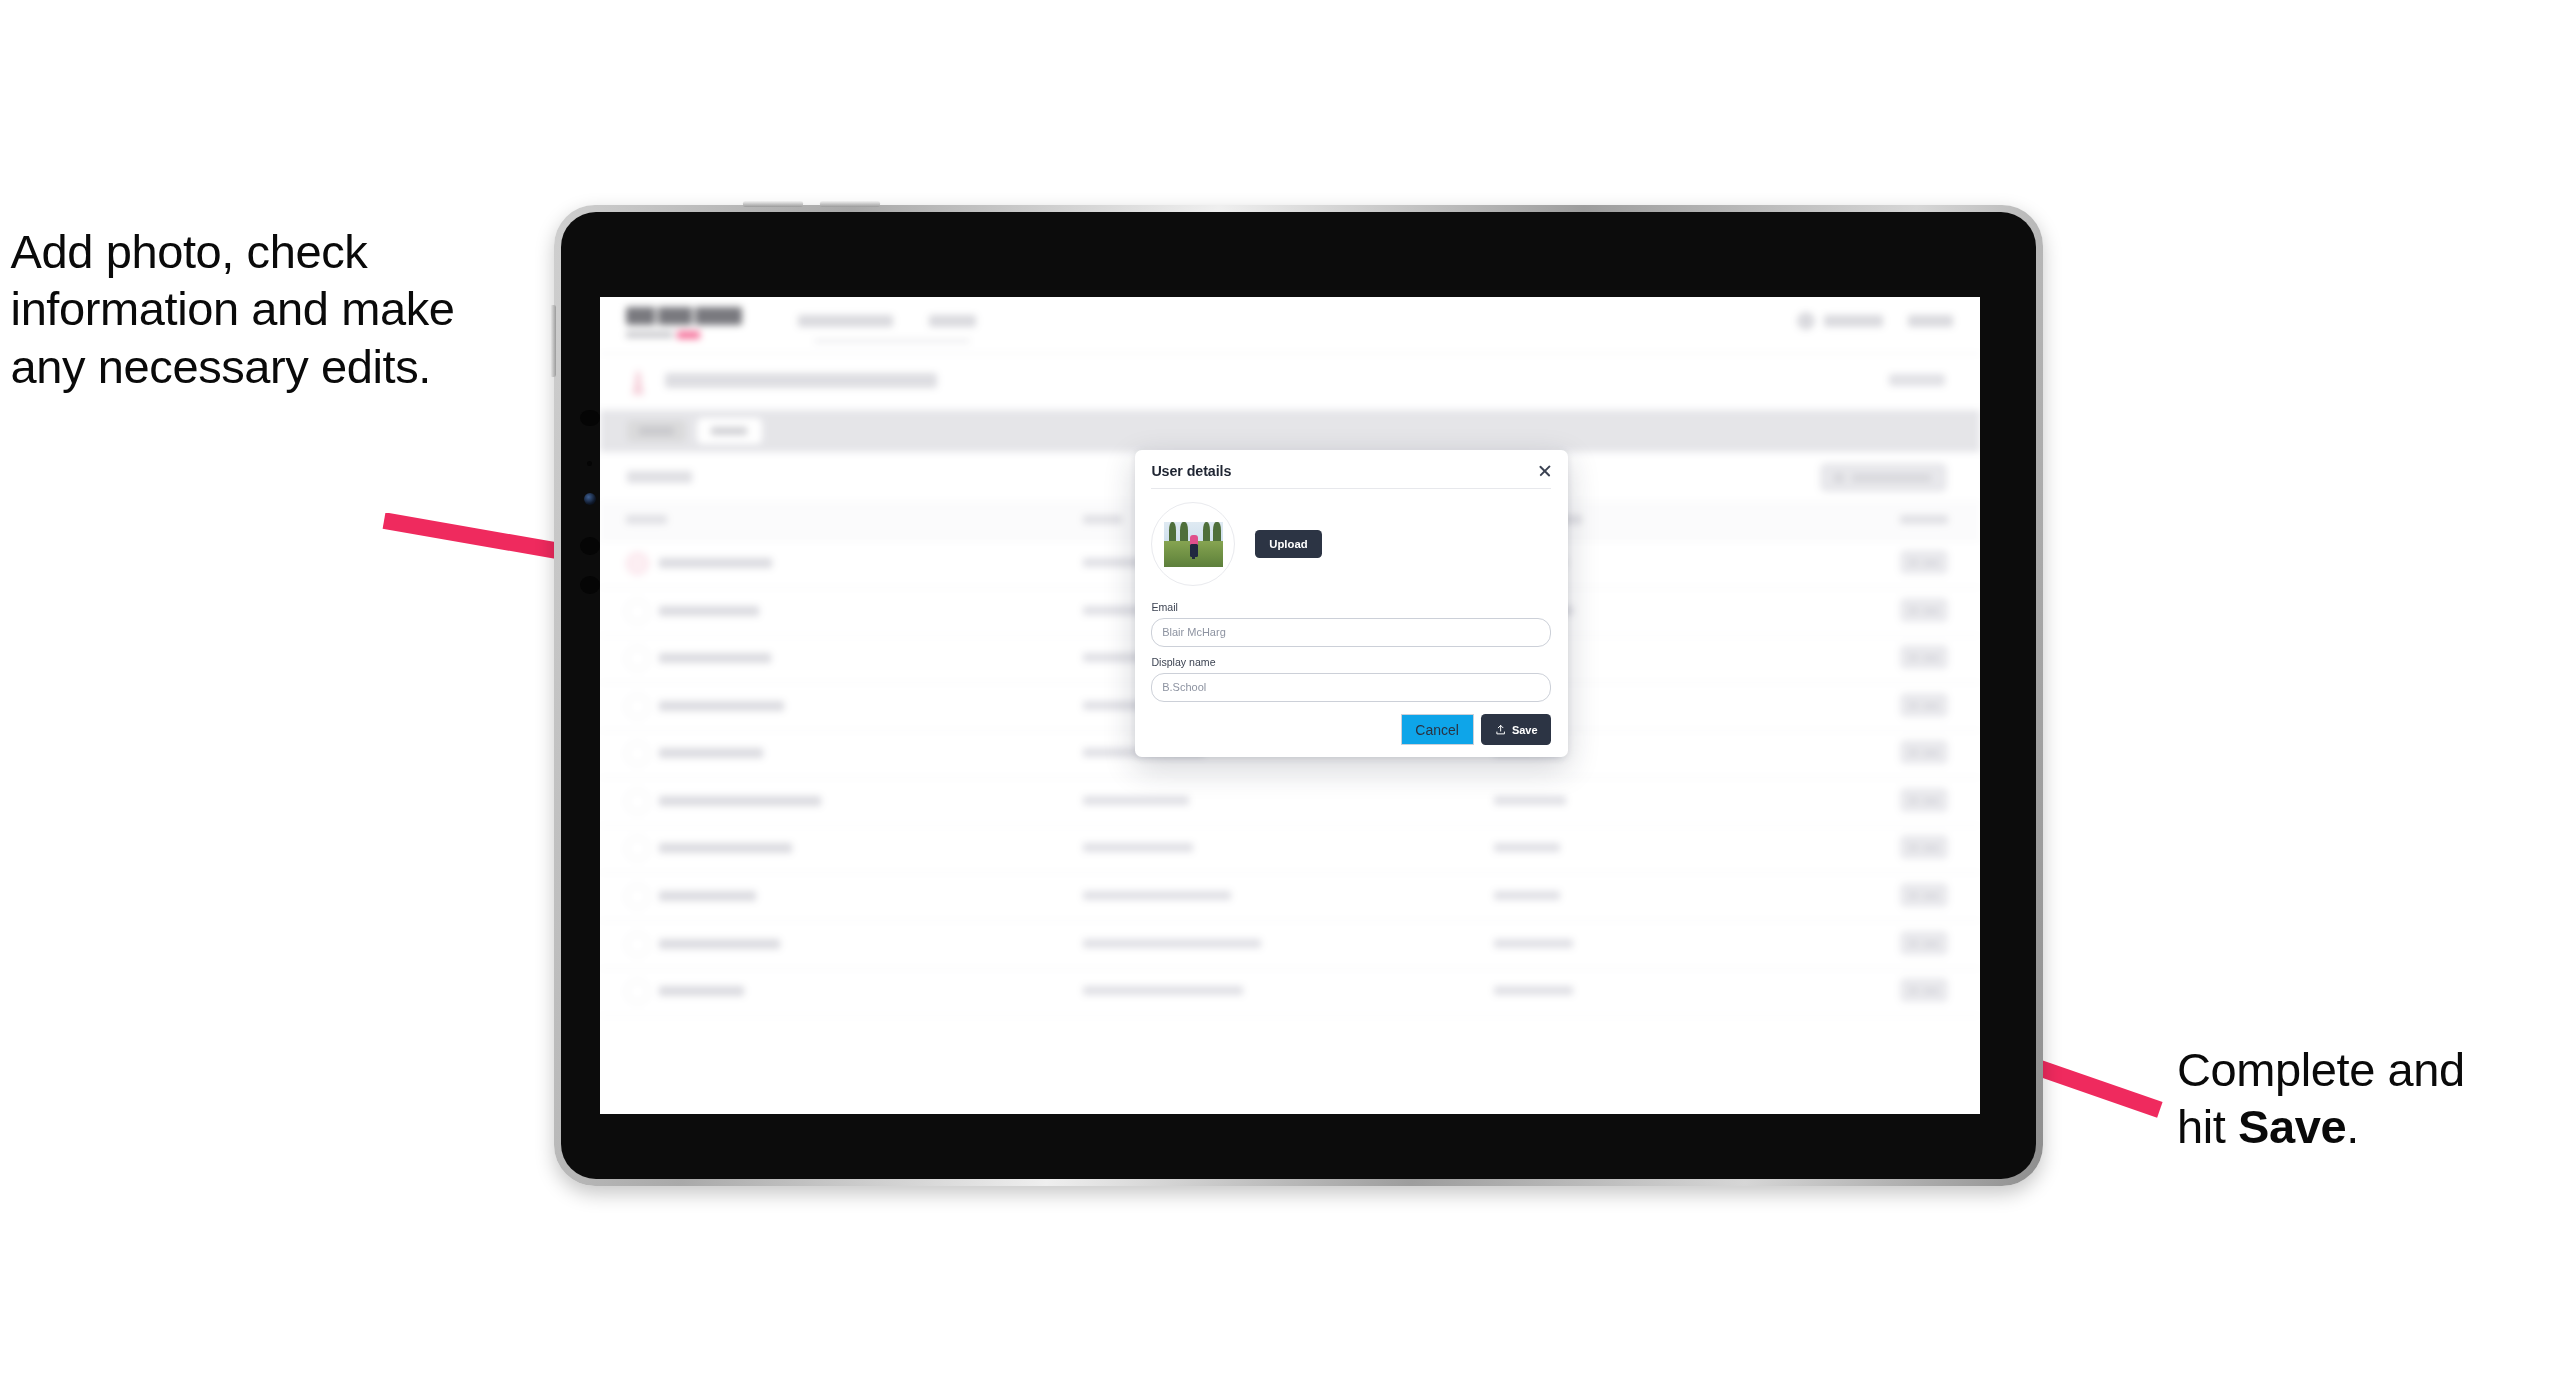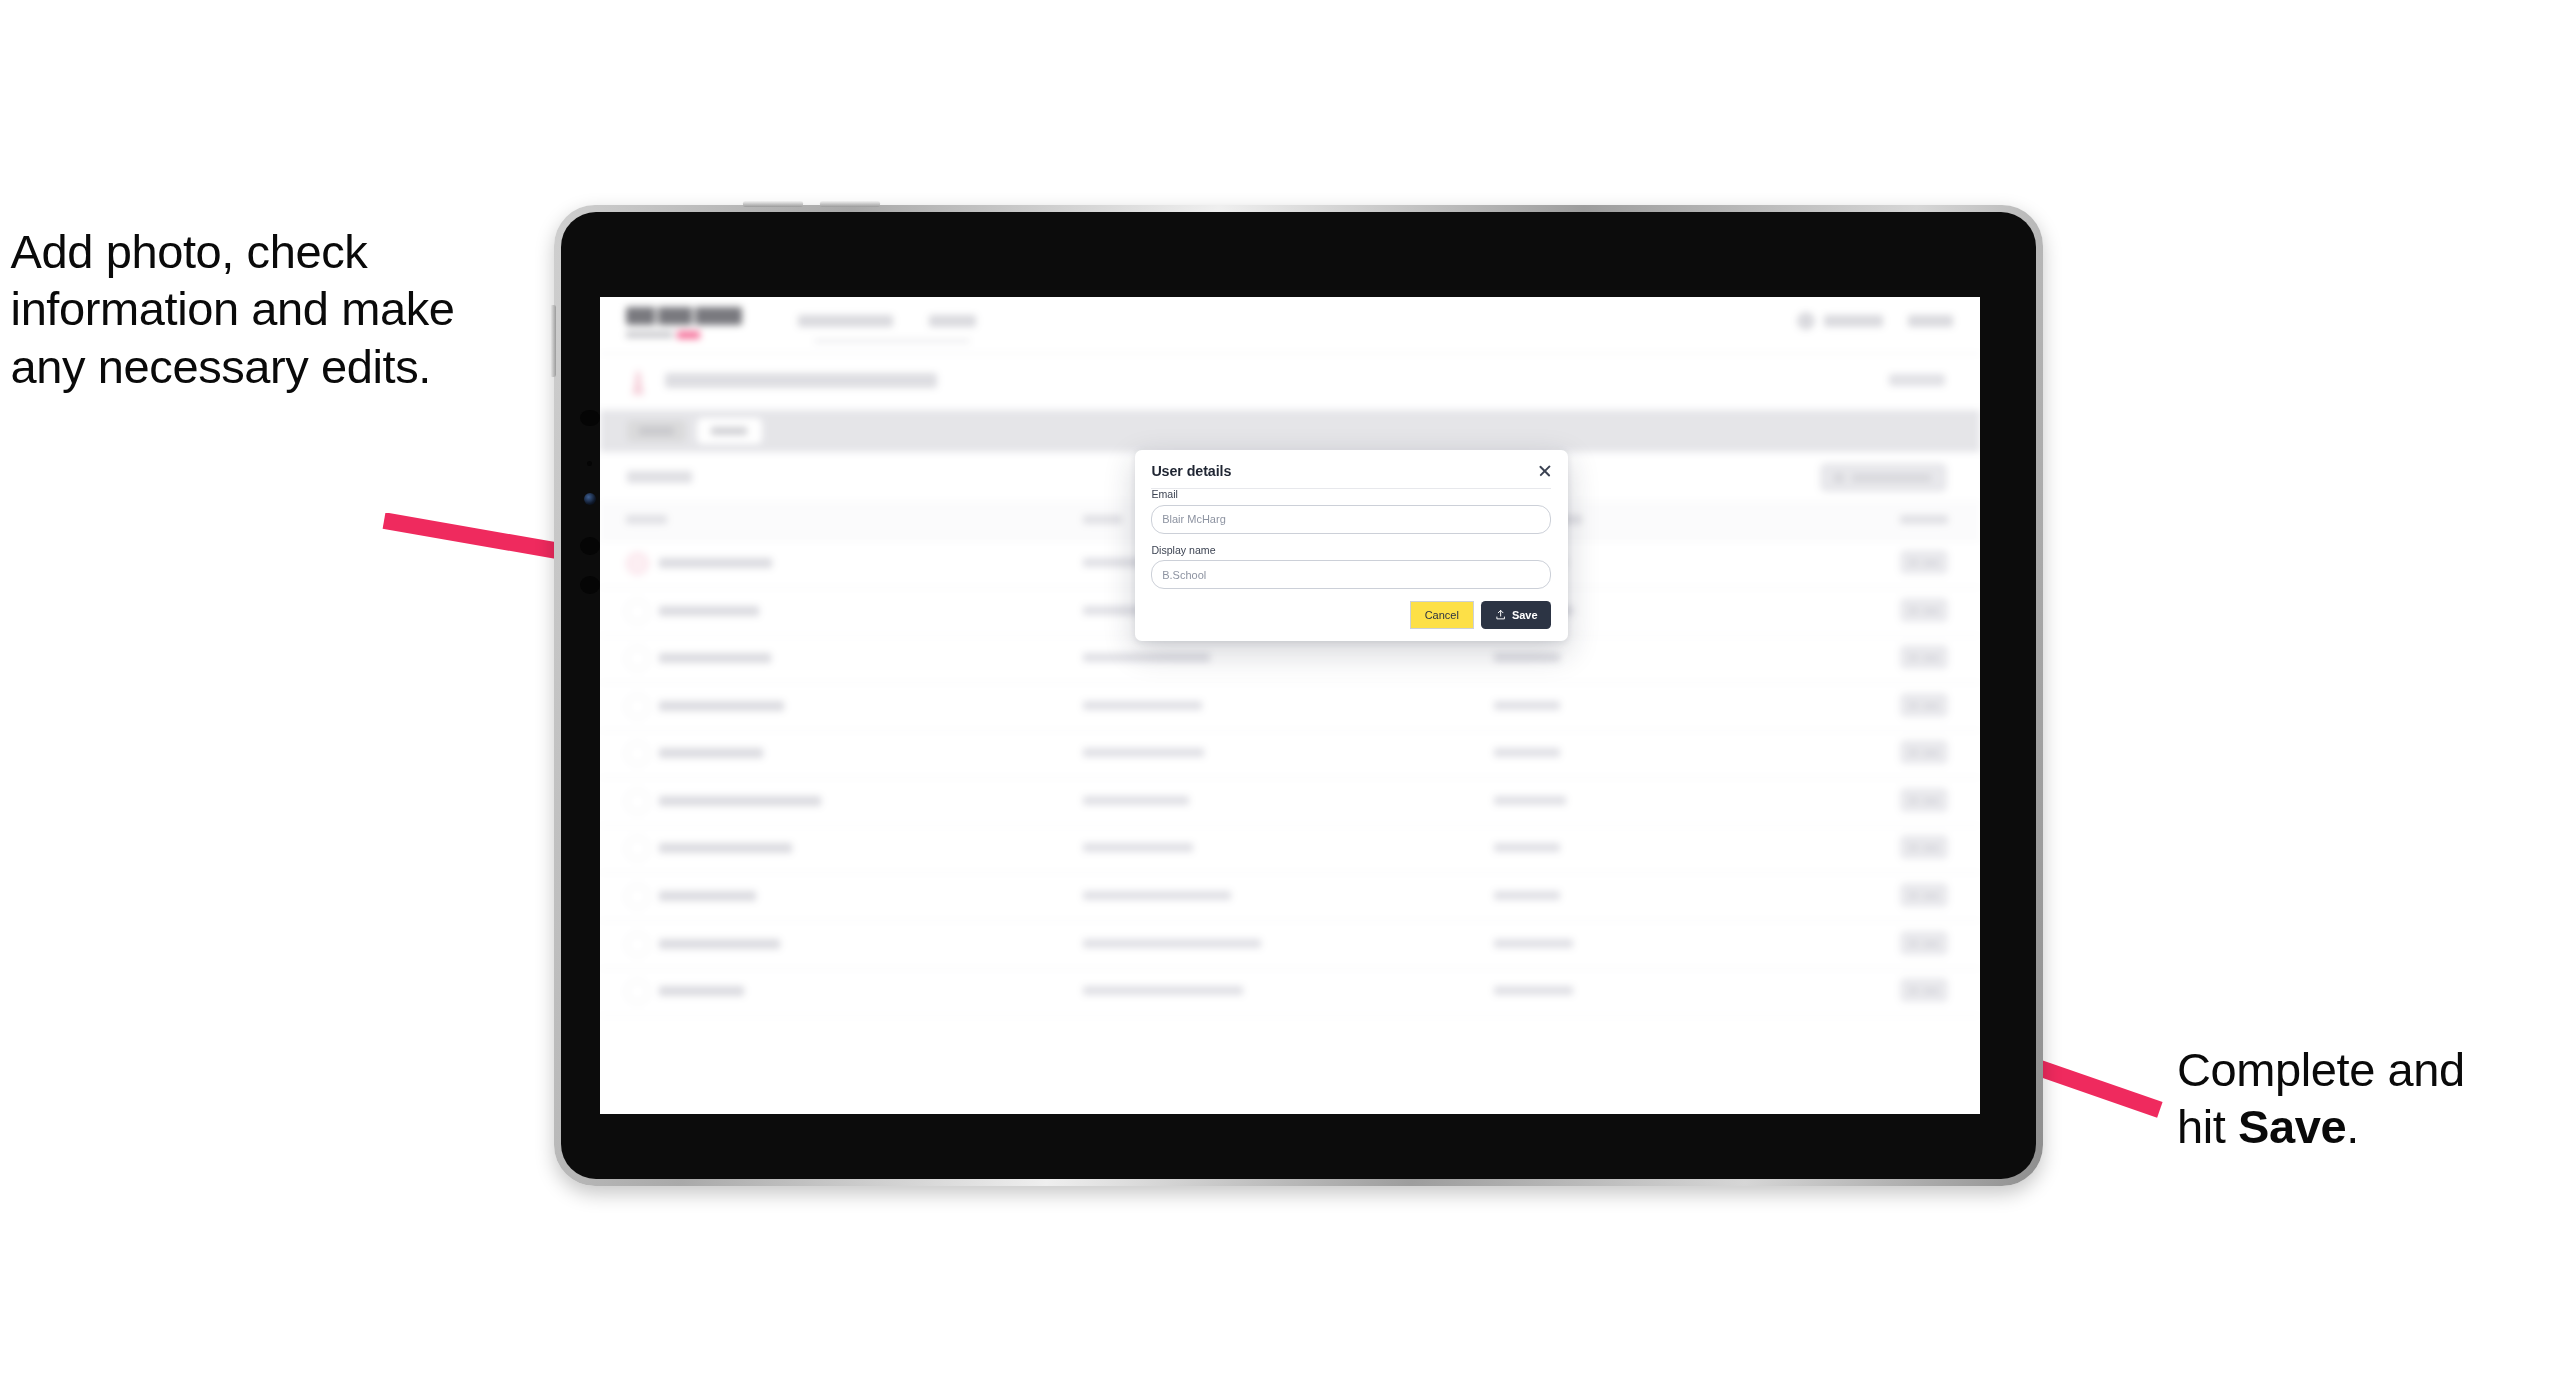--- a/index.html
+++ b/index.html
@@ -113,22 +113,22 @@
   .fld .inp{border:0.8px solid #ccd0d8;border-radius:13px;height:29px;display:flex;
      align-items:center;padding:0 9.8px;font-size:11px;color:#8d93a1;box-sizing:border-box;}
   .fld .inp.sel{color:#1f2532;font-weight:600;justify-content:space-between;}
   .sel-ic{display:flex;align-items:center;gap:9px;color:#7c8292;}
   .ic-x{position:relative;width:9.8px;height:9.8px;}
   .ic-x:before,.ic-x:after{content:"";position:absolute;left:0;top:4.5px;width:9.8px;height:1.2px;background:#7c8292;}
   .ic-x:before{transform:rotate(45deg);} .ic-x:after{transform:rotate(-45deg);}
   .ic-ud{font-size:9.8px;line-height:1;color:#7c8292;}
 
   .m-actions{display:flex;justify-content:flex-end;gap:7.5px;margin-top:12px;}
-  .btn-cancel{background:#fde047;border:0.8px solid #ccd0d8;border-radius:0;
-     padding:6.8px 13.6px;font-size:11px;color:#2b3242;cursor:pointer;
+  .btn-cancel{background:#0ea5e9;border:0.8px solid #ccd0d8;border-radius:0;
+     padding:6.8px 13.6px;font-size:14px;color:#2b3242;cursor:pointer;
      font-family:"Liberation Sans",sans-serif;}
   .btn-save{background:#2c3444;border:none;border-radius:4.5px;color:#fff;
      padding:7.5px 13.6px;font-size:11px;font-weight:600;cursor:pointer;
      display:flex;align-items:center;gap:6px;font-family:"Liberation Sans",sans-serif;}
 </style>
 </head>
 <body>
 
 <div class="caption" id="cap-left">Add photo, check information and make any necessary edits.</div>
 
@@ -314,20 +314,36 @@
         </div>
       </div>
 
       <div class="scrim"></div>
 
       <div class="modal">
         <div class="m-title">User details</div>
         <div class="m-close"></div>
         <div class="m-rule"></div>
 
+        <div class="avrow">
+          <div class="av">
+            <div class="av-photo">
+              <div class="av-sky"></div>
+              <div class="av-tree" style="left:8%;"></div>
+              <div class="av-tree" style="left:28%;"></div>
+              <div class="av-tree" style="left:66%;"></div>
+              <div class="av-tree" style="left:84%;"></div>
+              <div class="av-grass"></div>
+              <div class="av-golfer-t"></div>
+              <div class="av-golfer-b"></div>
+              <div class="av-golfer-l"></div>
+            </div>
+          </div>
+          <button class="upload-btn">Upload</button>
+        </div>
 
         <div id="modal-fields">
             <div class="fld">
               <label>Email</label>
               <div class="inp">Blair McHarg</div>
             </div>
             <div class="fld">
               <label>Display name</label>
               <div class="inp">B.School</div>
             </div>

